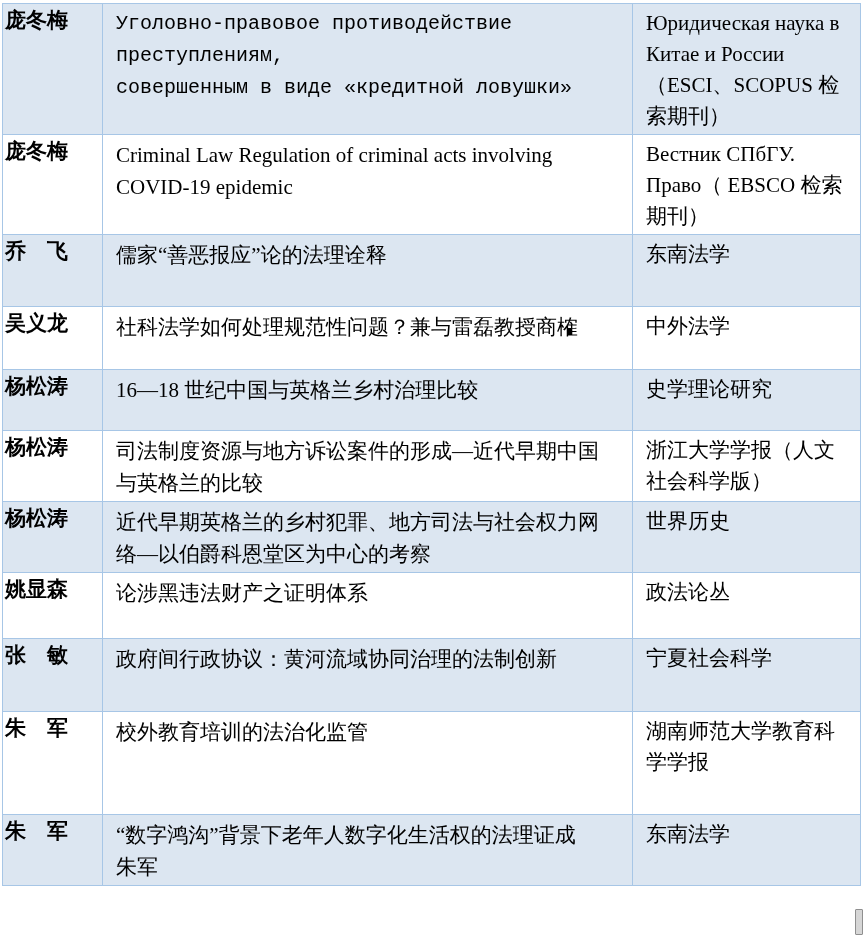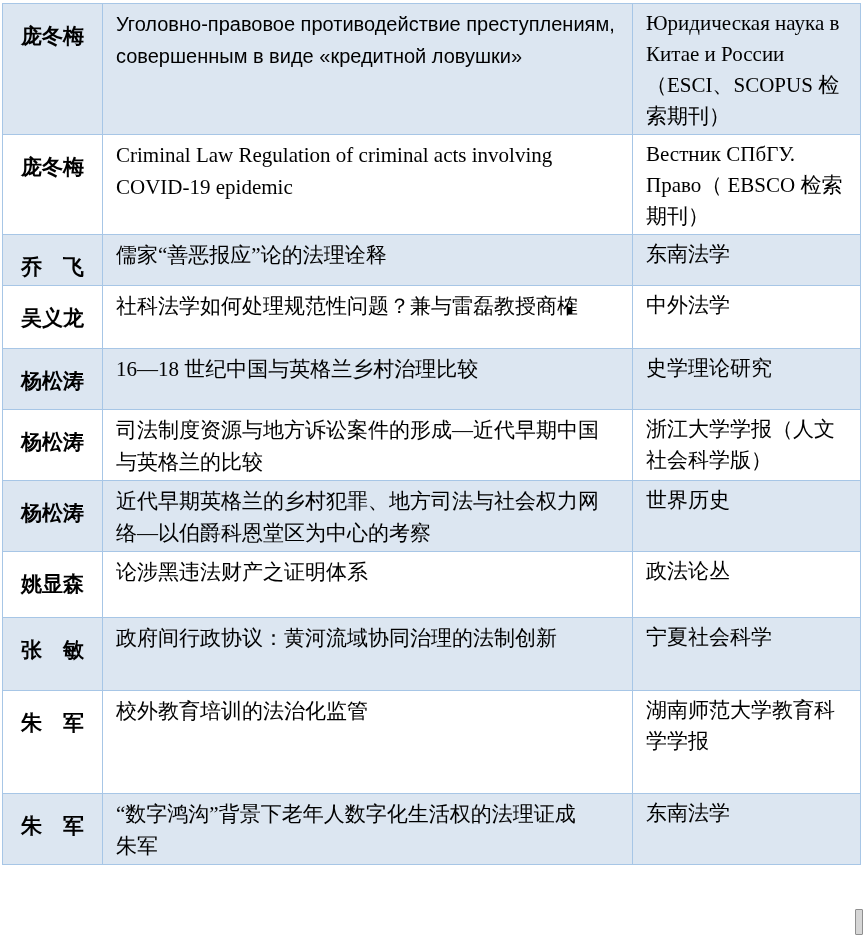--- a/index.html
+++ b/index.html
@@ -15,41 +15,41 @@
   }
   td{
     border:1px solid #A7C6E6;
     vertical-align:top;
     padding:4px 6px 2px 13px;
     font-size:21px;line-height:32px;
     white-space:pre-wrap;word-break:break-word;
     background:#ffffff;
   }
   td.author-cell{
-    font-weight:bold;text-align:center;padding:16px 2px 2px 2px;margin-top:40px;
+    font-weight:bold;padding:0 2px 2px 2px;margin-top:40px;
   }
   td.journal-cell{line-height:31px;}
   tr:nth-child(odd) td{background:#DCE6F1;}
   
   tr:nth-child(1){height:129px}
   tr:nth-child(2){height:99px}
-  tr:nth-child(3){height:43px}
+  tr:nth-child(3){height:72px}
   tr:nth-child(4){height:63px}
   tr:nth-child(5){height:61px}
   tr:nth-child(6){height:47px}
   tr:nth-child(7){height:66px}
   tr:nth-child(8){height:66px}
   tr:nth-child(9){height:73px}
   tr:nth-child(10){height:103px}
   tr:nth-child(11){height:31px}
   tr:nth-child(12){height:64px}
   tr:nth-child(13){height:68px}
   
   tr:nth-child(1) td.title-cell{
-    font-family:Liberation Sans, sans-serif;font-size:20px;
+    font-family:Liberation Mono, monospace;font-size:20px;
   }
   .scrollbar-thumb{
     position:absolute;right:0px;top:909px;width:6px;height:24px;
     background:#d6d6d6;border:1px solid #8f8f8f;border-radius:1px;
   }
 </style>
 </head>
 <body>
 
 <div class="page">

